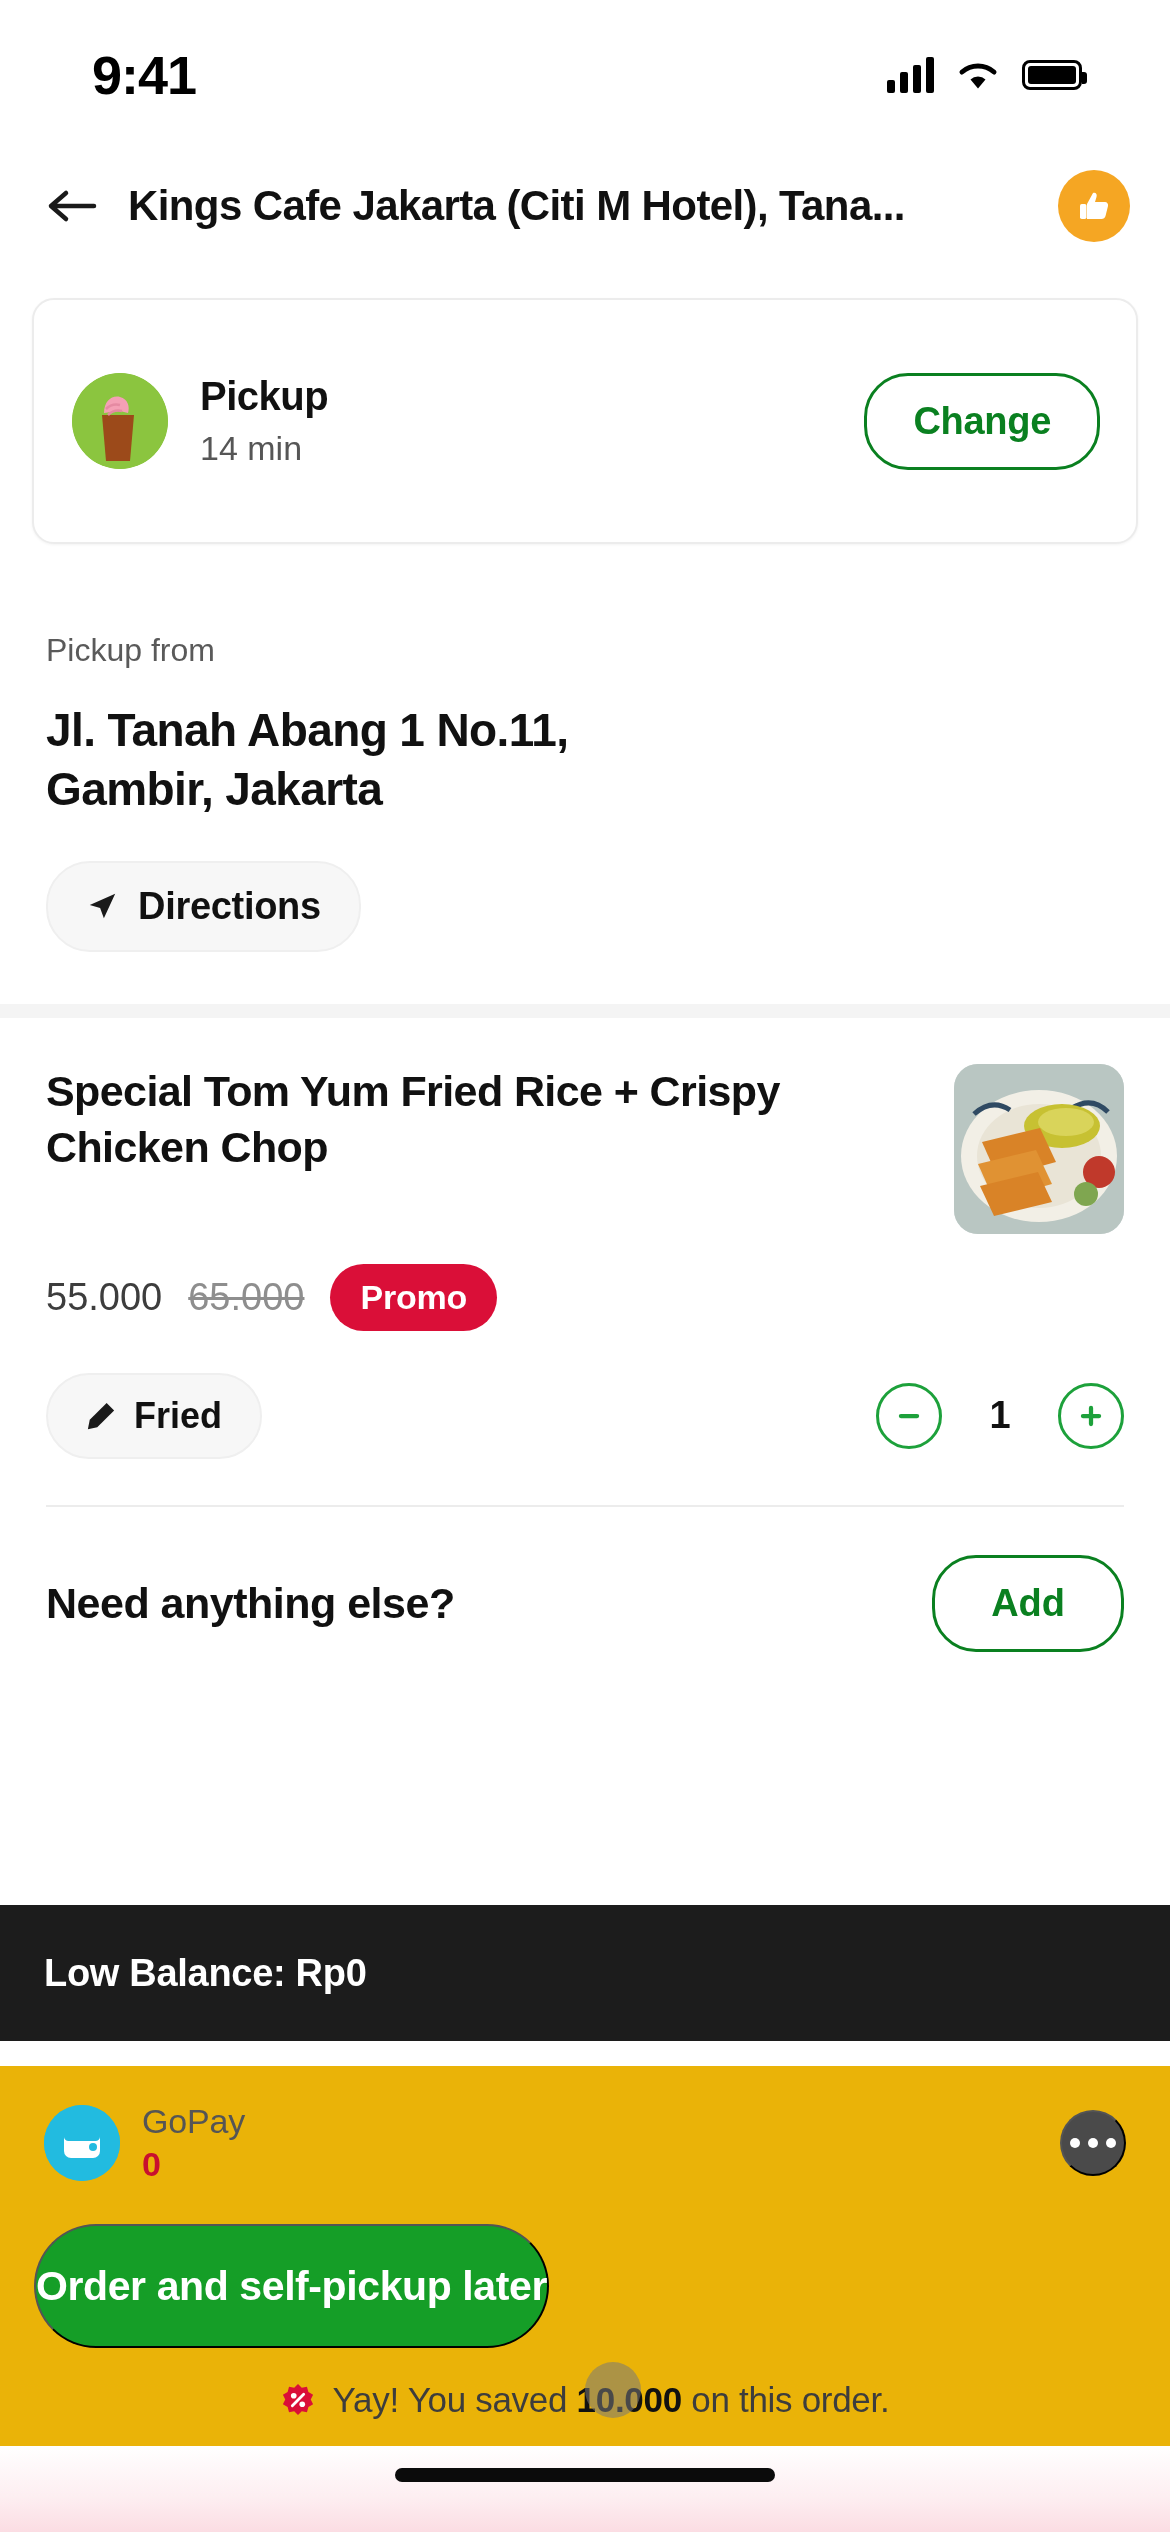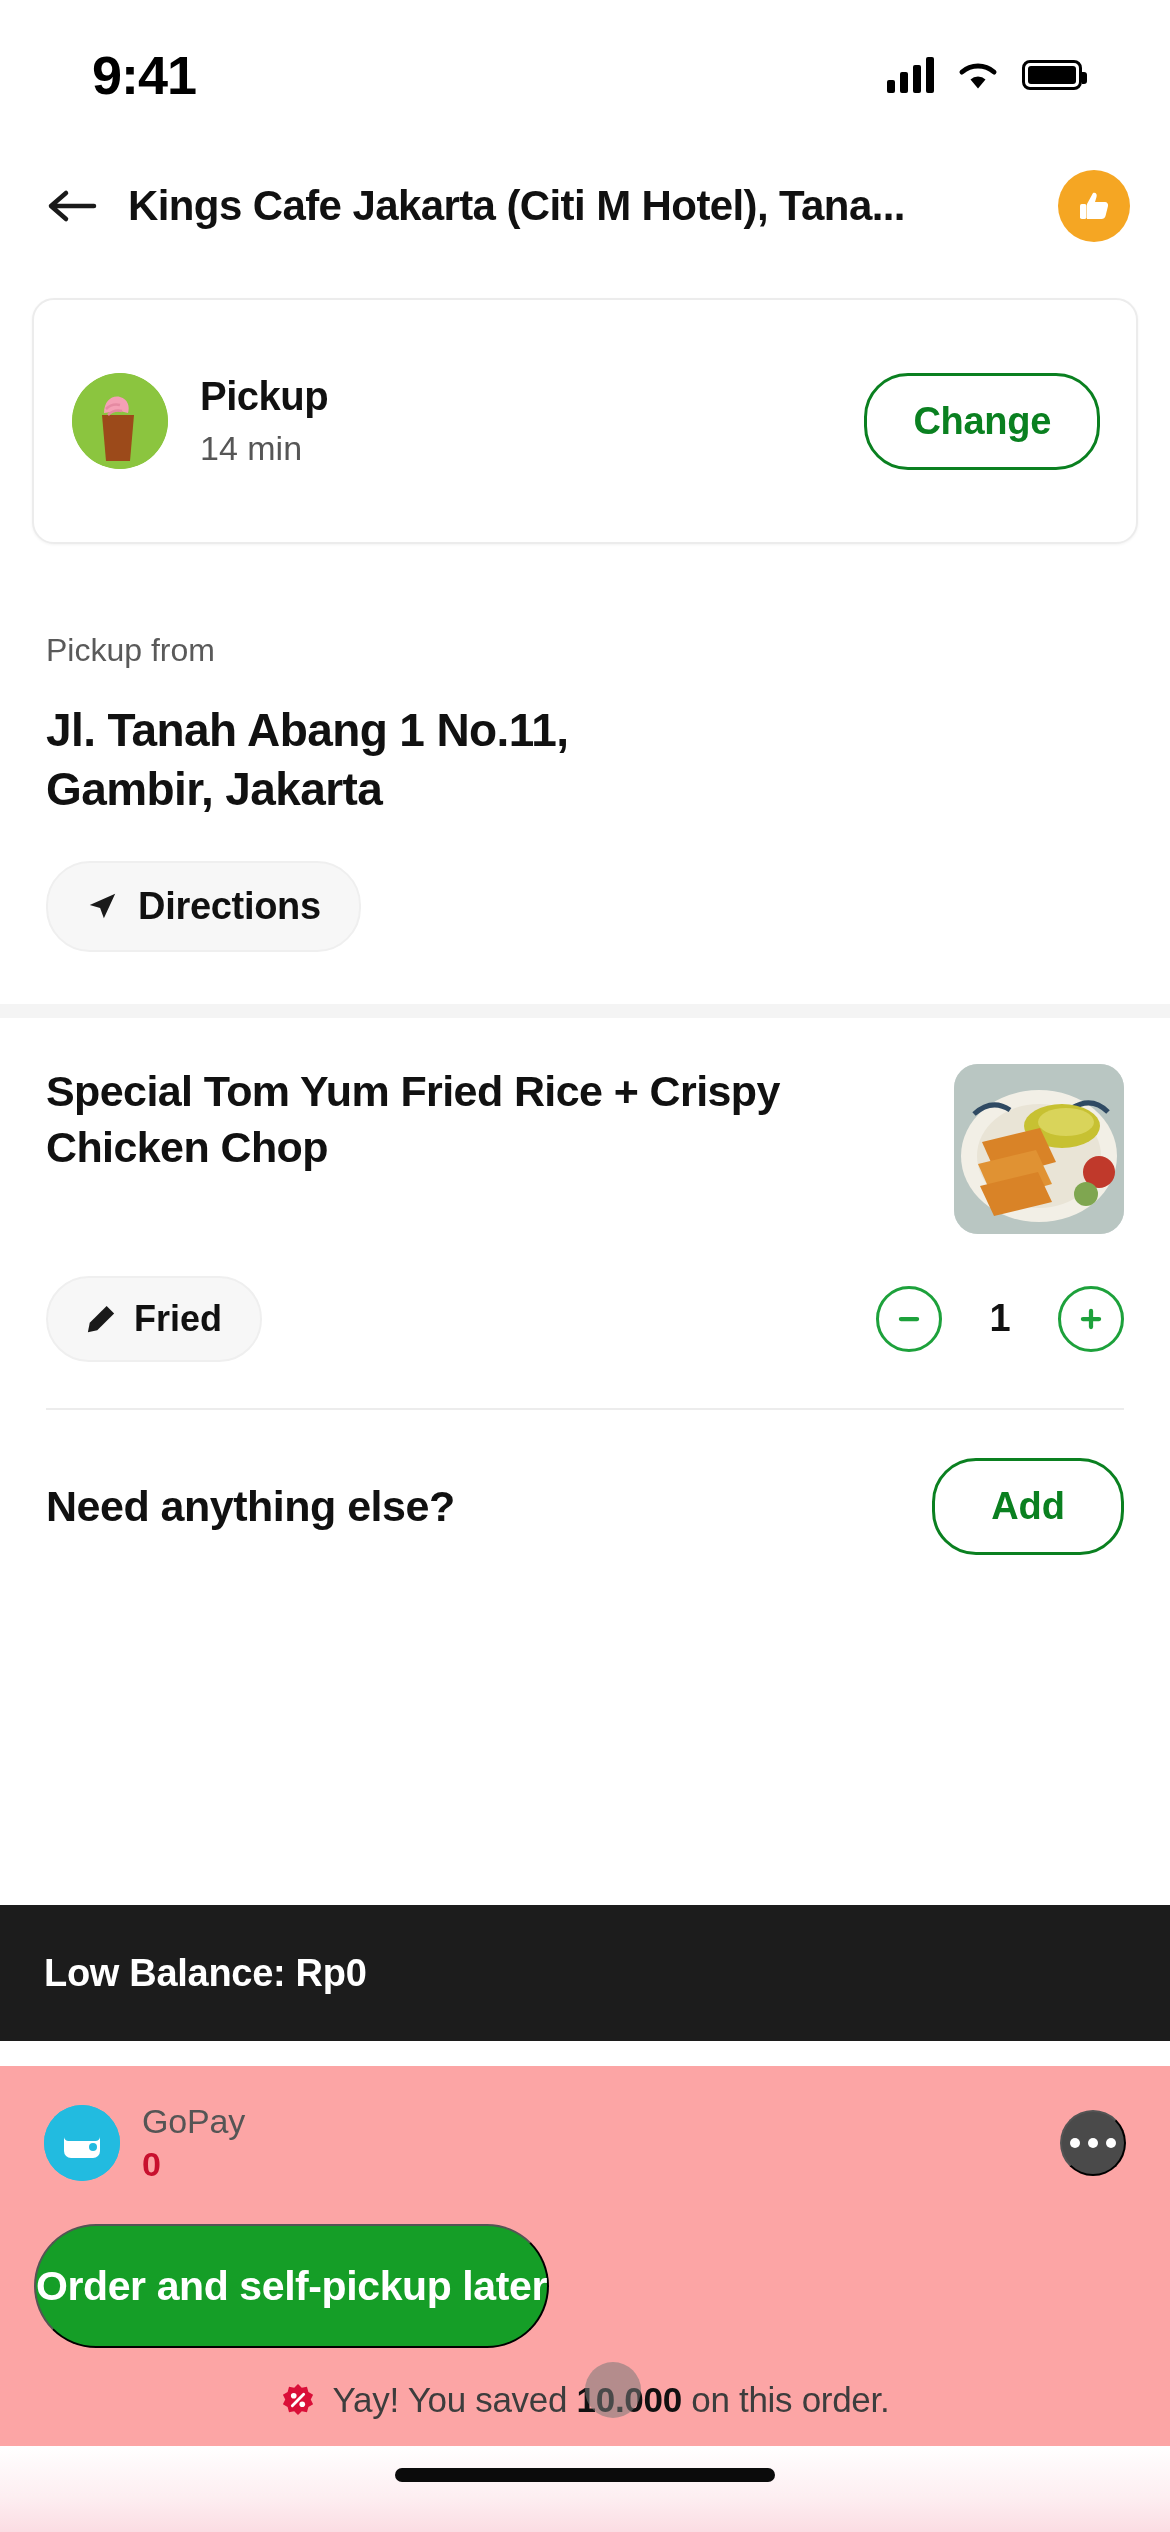--- a/index.html
+++ b/index.html
@@ -134,21 +134,21 @@
   }
 
   
   .toast {
     position:absolute; left:0; right:0; top:1905px; height:136px;
     background:#1c1c1c; display:flex; align-items:center; padding:0 44px;
   }
   .toast-text { color:#fff; font-size:38px; font-weight:700; letter-spacing:-0.3px; }
 
   
-  .bottom { position:absolute; left:0; right:0; bottom:0; background:#fca5a5; }
+  .bottom { position:absolute; left:0; right:0; bottom:0; background:#eab308; }
   .pay-row {
     display:flex; align-items:center; padding:36px 44px 0 44px; gap:22px;
   }
   .wallet-icon {
     width:76px; height:76px; border-radius:50%; background:#22BBE0;
     display:flex; align-items:center; justify-content:center; flex:0 0 auto;
   }
   .pay-texts { flex:1; }
   .pay-name { font-size:34px; color:#555; letter-spacing:-0.2px; }
   .pay-balance { font-size:34px; font-weight:700; color:#C8102E; margin-top:4px; }
@@ -258,20 +258,25 @@
           <path d="M118 44 q20 -12 36 4" stroke="#2f4a63" stroke-width="5" fill="none"></path>
           <ellipse cx="108" cy="62" rx="38" ry="22" fill="#c7c132"></ellipse>
           <ellipse cx="112" cy="58" rx="28" ry="14" fill="#d9d45a"></ellipse>
           <path d="M28 78 l58 -14 l16 34 l-58 16 z" fill="#d98327"></path>
           <path d="M24 100 l58 -14 l16 34 l-58 16 z" fill="#e09233"></path>
           <path d="M26 122 l58 -14 l14 30 l-58 14 z" fill="#d98327"></path>
           <circle cx="145" cy="108" r="16" fill="#c0392b"></circle>
           <circle cx="132" cy="130" r="12" fill="#7fa650"></circle>
         </svg>
       </div>
+    </div>
+    <div class="price-row">
+      <span class="price-now">55.000</span>
+      <span class="price-old">65.000</span>
+      <span class="promo-badge">Promo</span>
     </div>
     <div class="item-actions">
       <button class="edit-btn">
         <svg viewBox="0 0 32 32" width="30" height="30">
           <path d="M22 2 L30 10 L12 28 L2 30 L4 20 Z" fill="#1a1a1a"></path>
         </svg>
         <span>Fried</span>
       </button>
       <div class="stepper">
         <button class="step-circle">

